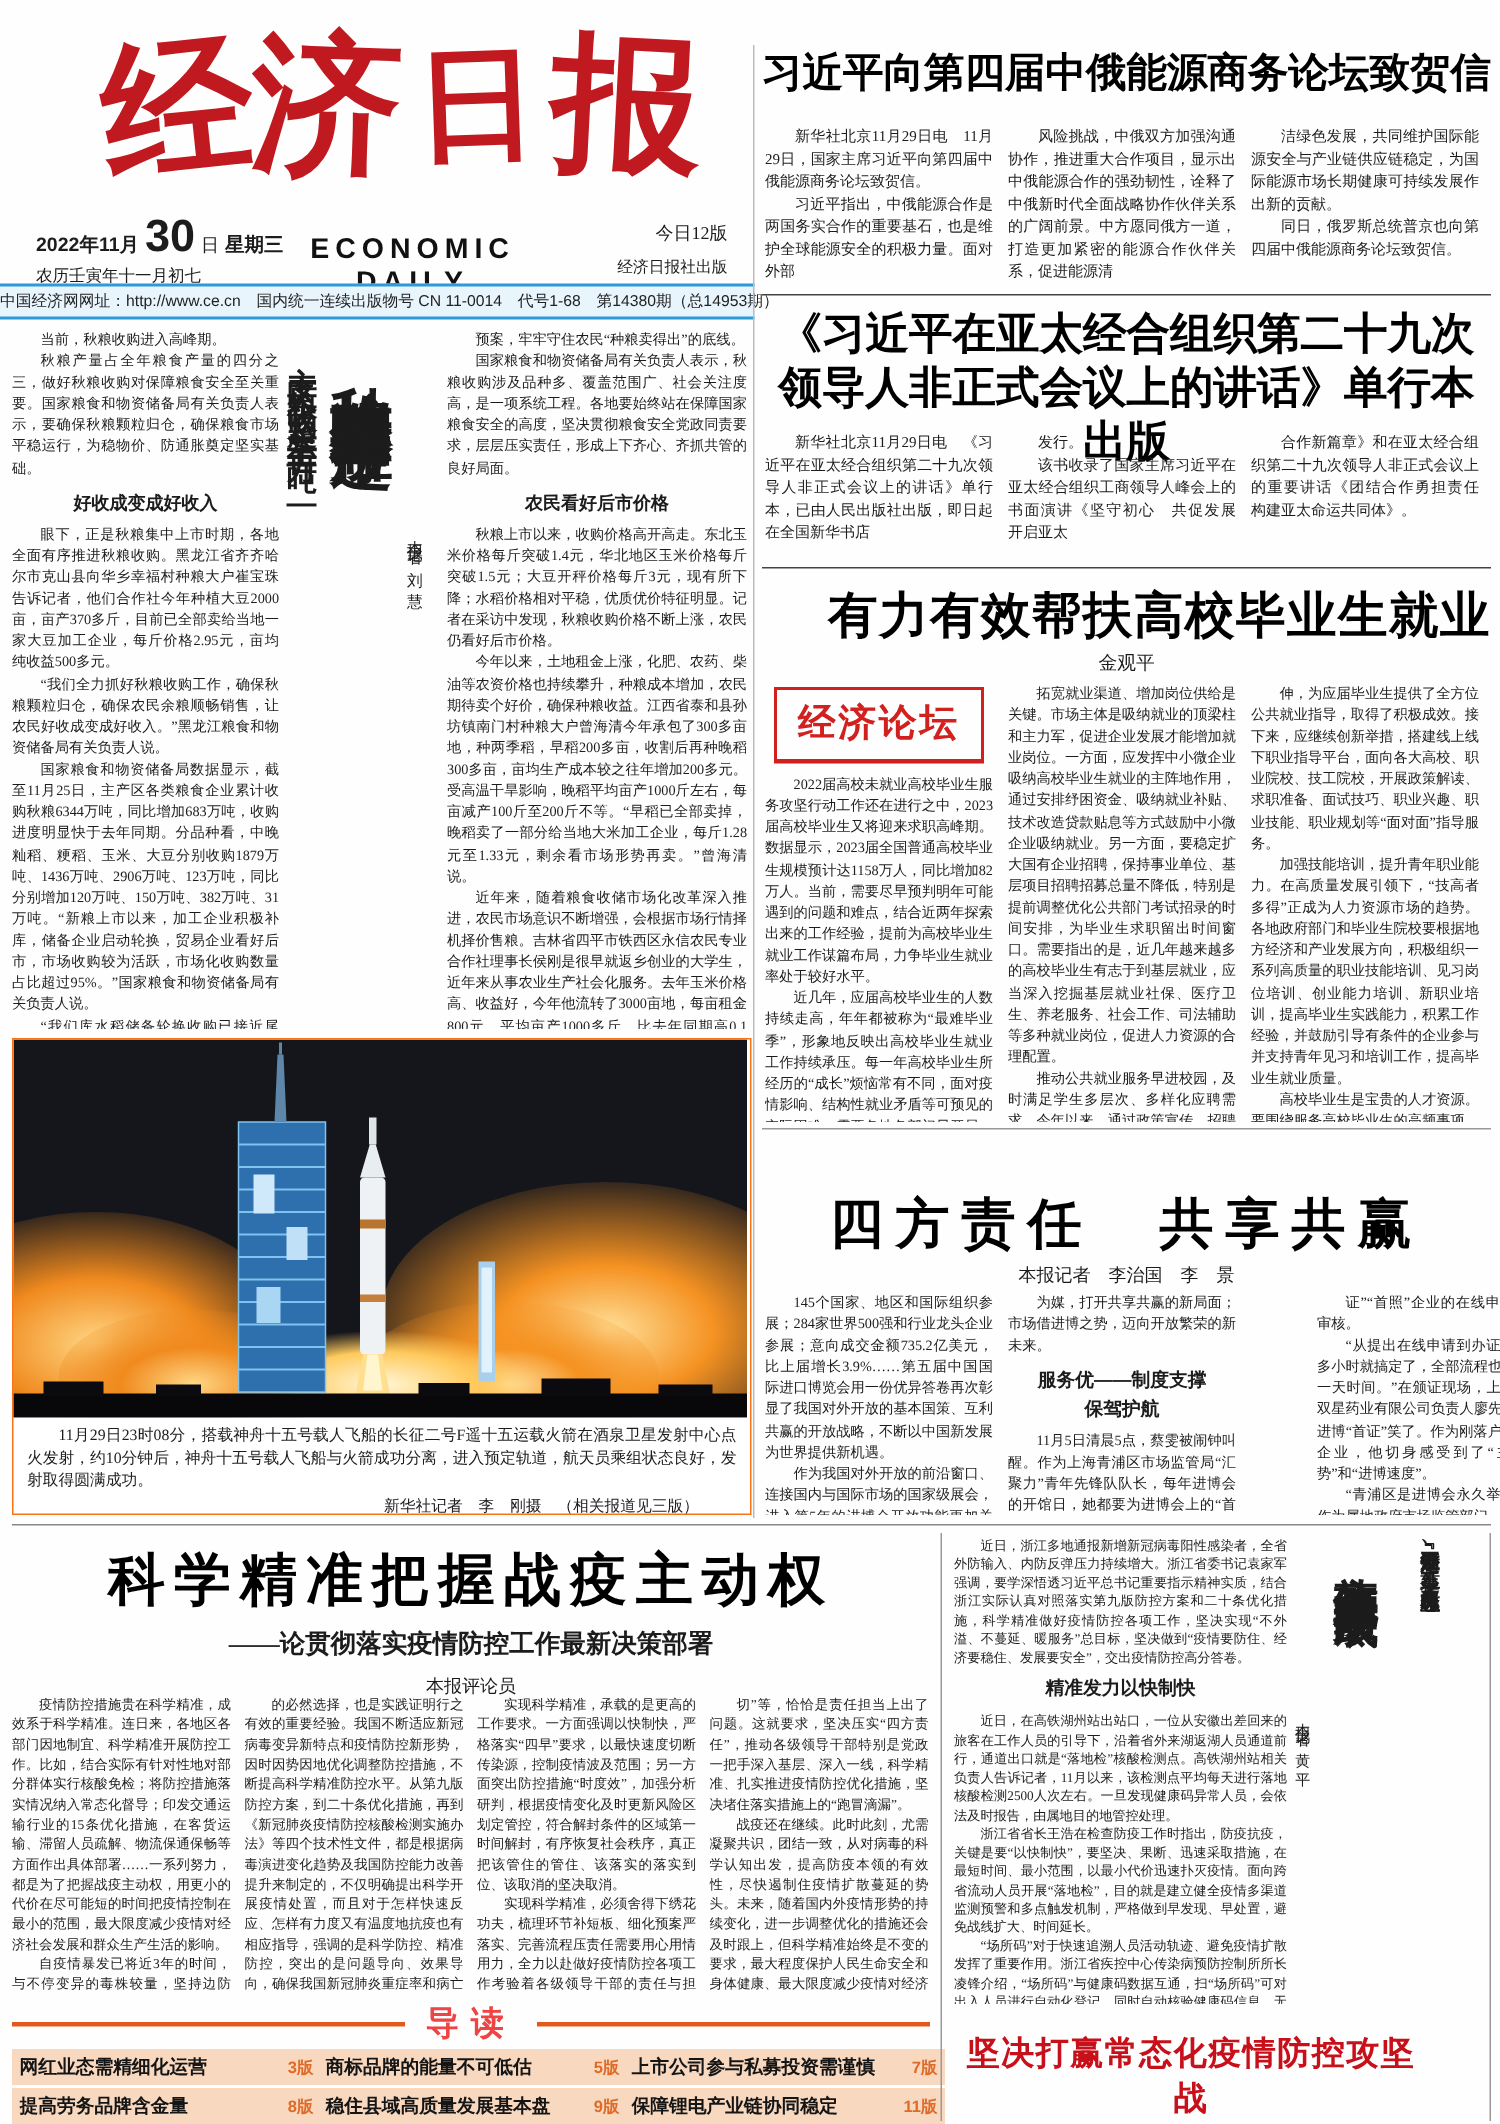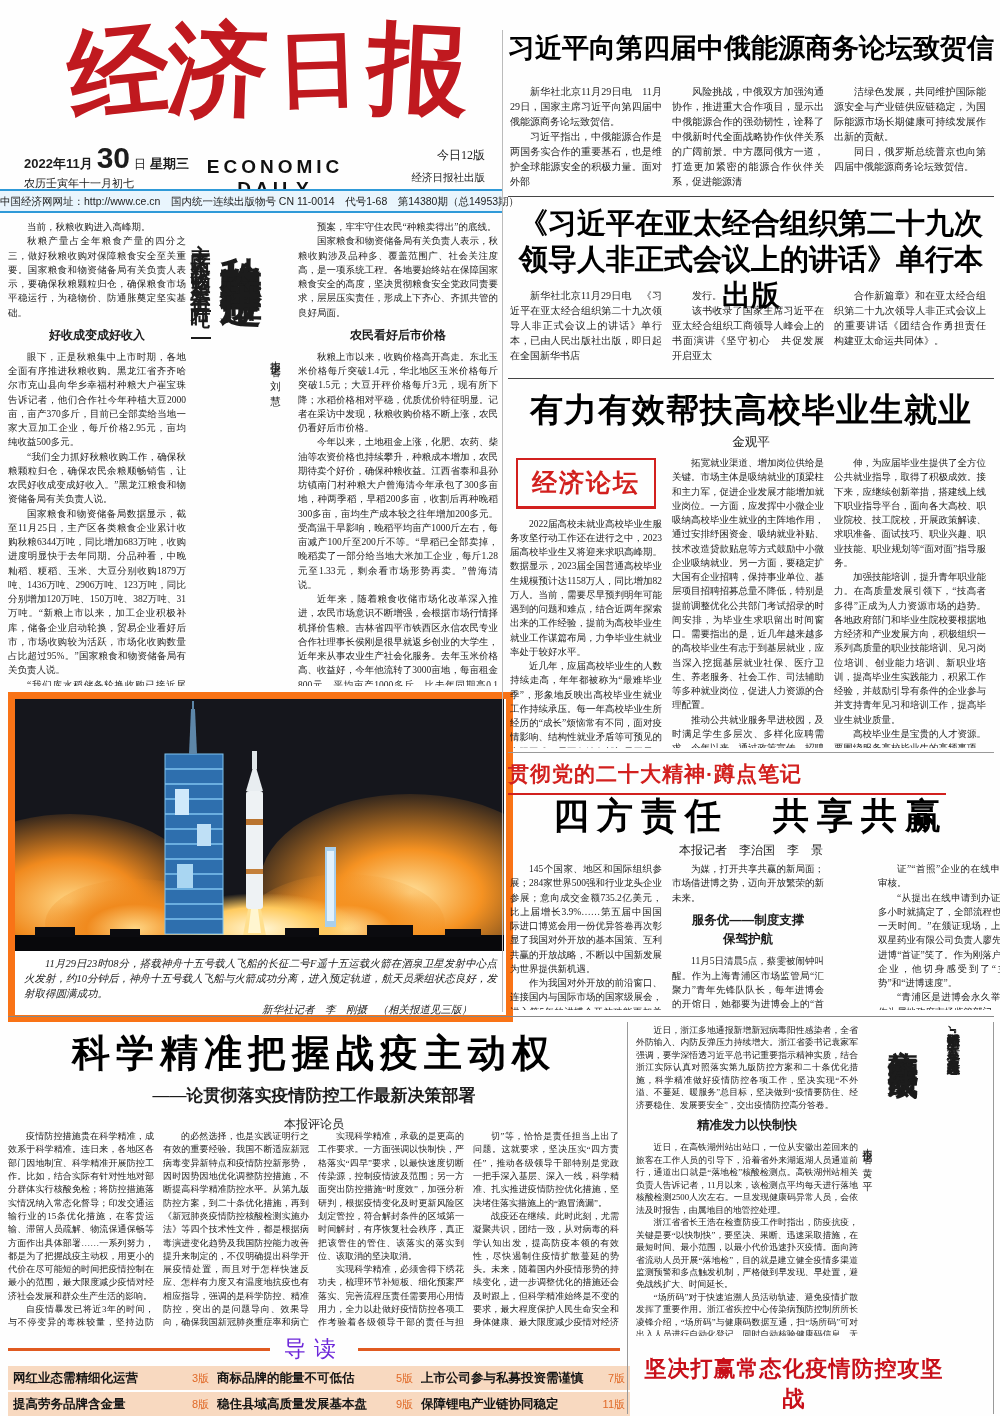--- a/index.html
+++ b/index.html
@@ -46,34 +46,34 @@
           font-family:"Liberation Sans",sans-serif;}
   .c-byline{left:268px;top:352px;height:140px;font-size:10.5px;letter-spacing:2px;}
   
   .forum-box{margin:2px 6px 8px;border:2px solid #d2201e;border-bottom-width:3px;color:#d2201e;
              text-align:center;font-family:"Liberation Sans",sans-serif;font-weight:900;font-size:25px;
              padding:4px 0;text-indent:0;letter-spacing:2px;}
   
   .e-kicker{left:508px;top:760px;width:438px;color:#d2201e;font-family:"Liberation Sans",sans-serif;
             font-weight:800;font-size:21px;border-bottom:2px solid #d2201e;padding-bottom:5px;letter-spacing:1px;}
   
-  .photo-box{left:8px;top:692px;width:491px;height:316px;border:7px solid #f97316;background:#fff;font-style:italic;}
+  .photo-box{left:8px;top:692px;width:491px;height:316px;border:1px solid #f97316;background:#fff;}
   .photo-box svg{display:block;}
   .caption{padding:5px 9px 0;font-size:10.5px;line-height:1.45;text-align:justify;text-indent:2em;}
   .credit{text-align:right;padding-right:34px;font-size:10.5px;margin-top:1px;}
   
   .f-col{font-size:9px;line-height:1.48;}
   
   .dd-title{left:8px;top:1334px;width:612px;display:flex;align-items:center;gap:14px;}
   .dd-bar{flex:1;height:3px;background:#e05a20;}
-  .dd-text{color:#6d28d9;font-family:"Liberation Sans",sans-serif;font-weight:400;font-size:22px;letter-spacing:8px;}
+  .dd-text{color:#ef4444;font-family:"Liberation Sans",sans-serif;font-weight:700;font-size:22px;letter-spacing:8px;}
   .dd-cell{height:24px;background:#f8d9c0;display:flex;align-items:center;padding:0 5px;}
   .dd-label{flex:1;font-family:"Liberation Sans",sans-serif;font-weight:bold;font-size:12.5px;color:#151515;
             white-space:nowrap;overflow:hidden;}
-  .dd-page{color:#e06a28;font-family:"Liberation Sans",sans-serif;font-weight:normal;font-size:11px;text-align:right;}
+  .dd-page{color:#e06a28;font-family:"Liberation Sans",sans-serif;font-weight:bold;font-size:11px;text-align:right;}
   
   .g-body{left:636px;top:1024px;width:222px;height:312px;font-size:8.8px;line-height:1.42;}
   .g-byline{left:860px;top:1140px;height:150px;font-size:10px;letter-spacing:2px;}
   .g-head{left:882px;top:1026px;height:316px;font-size:30px;font-weight:900;letter-spacing:2px;
           font-family:"Liberation Sans",sans-serif;}
   .g-kicker{left:944px;top:1024px;height:320px;font-size:13px;font-weight:bold;
             font-family:"Liberation Sans",sans-serif;}
   .banner{left:636px;top:1354px;width:316px;text-align:center;color:#c8101a;font-family:"Liberation Sans",sans-serif;
           font-weight:900;font-size:22px;letter-spacing:1px;padding-bottom:7px;border-bottom:3px solid #c8101a;}
 </style>
@@ -232,41 +232,40 @@
     </div>
   <div class="abs col" style="left:672px;top:288px;width:152px;height:84px;">
       <p class="para">发行。</p>
       <p class="para">该书收录了国家主席习近平在亚太经合组织工商领导人峰会上的书面演讲《坚守初心　共促发展　开启亚太</p>
     </div>
   <div class="abs col" style="left:834px;top:288px;width:152px;height:84px;">
       <p class="para">合作新篇章》和在亚太经合组织第二十九次领导人非正式会议上的重要讲话《团结合作勇担责任　构建亚太命运共同体》。</p>
     </div>
   <div class="abs divider" style="left:508px;top:378px;width:486px;"></div>
 
-  <div class="abs headline" style="left:508px;top:388px;width:486px;font-size:33px;letter-spacing:1px;">有力有效帮扶高校毕业生就业</div>
+  <div class="abs headline" style="left:508px;top:388px;width:486px;font-size:33px;letter-spacing:1px;text-align:right;">有力有效帮扶高校毕业生就业</div>
   <div class="abs byline" style="left:508px;top:434px;width:486px;text-align:center;">金观平</div>
   <div class="abs col" style="left:510px;top:456px;width:152px;height:292px;font-size:9.5px;">
     <div class="forum-box">经济论坛</div>
     <div>
         <p class="para">2022届高校未就业高校毕业生服务攻坚行动工作还在进行之中，2023届高校毕业生又将迎来求职高峰期。数据显示，2023届全国普通高校毕业生规模预计达1158万人，同比增加82万人。当前，需要尽早预判明年可能遇到的问题和难点，结合近两年探索出来的工作经验，提前为高校毕业生就业工作谋篇布局，力争毕业生就业率处于较好水平。</p>
         <p class="para">近几年，应届高校毕业生的人数持续走高，年年都被称为“最难毕业季”，形象地反映出高校毕业生就业工作持续承压。每一年高校毕业生所经历的“成长”烦恼常有不同，面对疫情影响、结构性就业矛盾等可预见的实际困难，需要各地各部门早开局、走在前，在拓岗位、优服务、扶特困、护权益等方面多措并举，努力帮助毕业生又好又快找到工作。</p>
       </div>
   </div>
   <div class="abs col" style="left:672px;top:456px;width:152px;height:292px;font-size:9.5px;">
       <p class="para">拓宽就业渠道、增加岗位供给是关键。市场主体是吸纳就业的顶梁柱和主力军，促进企业发展才能增加就业岗位。一方面，应发挥中小微企业吸纳高校毕业生就业的主阵地作用，通过安排纾困资金、吸纳就业补贴、技术改造贷款贴息等方式鼓励中小微企业吸纳就业。另一方面，要稳定扩大国有企业招聘，保持事业单位、基层项目招聘招募总量不降低，特别是提前调整优化公共部门考试招录的时间安排，为毕业生求职留出时间窗口。需要指出的是，近几年越来越多的高校毕业生有志于到基层就业，应当深入挖掘基层就业社保、医疗卫生、养老服务、社会工作、司法辅助等多种就业岗位，促进人力资源的合理配置。</p>
       <p class="para">推动公共就业服务早进校园，及时满足学生多层次、多样化应聘需求。今年以来，通过政策宣传、招聘服务、就业指导、创业服务、职业培训、困难帮扶“六进校园”，各地人社部门、教育部门、各类就业服务机构主动将服务向前延</p>
     </div>
   <div class="abs col" style="left:834px;top:456px;width:152px;height:292px;font-size:9.5px;">
       <p class="para">伸，为应届毕业生提供了全方位公共就业指导，取得了积极成效。接下来，应继续创新举措，搭建线上线下职业指导平台，面向各大高校、职业院校、技工院校，开展政策解读、求职准备、面试技巧、职业兴趣、职业技能、职业规划等“面对面”指导服务。</p>
       <p class="para">加强技能培训，提升青年职业能力。在高质量发展引领下，“技高者多得”正成为人力资源市场的趋势。各地政府部门和毕业生院校要根据地方经济和产业发展方向，积极组织一系列高质量的职业技能培训、见习岗位培训、创业能力培训、新职业培训，提高毕业生实践能力，积累工作经验，并鼓励引导有条件的企业参与并支持青年见习和培训工作，提高毕业生就业质量。</p>
       <p class="para">高校毕业生是宝贵的人才资源。要围绕服务高校毕业生的高频事项，优化就业服务，简化优化就业手续，清理整顿就业歧视、虚假招聘等违法违规行为，为他们营造更好的就业创业环境。</p>
     </div>
   <div class="abs divider" style="left:508px;top:752px;width:486px;background:#999;"></div>
 
-  <div class="abs e-kicker">贯彻党的二十大精神·蹲点笔记</div>
   <div class="abs headline" style="left:508px;top:792px;width:486px;font-size:36px;letter-spacing:8px;">四方责任　共享共赢</div>
   <div class="abs byline" style="left:508px;top:842px;width:486px;font-size:12px;">本报记者　李治国　李　景</div>
   <div class="abs col" style="left:510px;top:862px;width:152px;height:148px;font-size:9.5px;">
       <p class="para">145个国家、地区和国际组织参展；284家世界500强和行业龙头企业参展；意向成交金额735.2亿美元，比上届增长3.9%……第五届中国国际进口博览会用一份优异答卷再次彰显了我国对外开放的基本国策、互利共赢的开放战略，不断以中国新发展为世界提供新机遇。</p>
       <p class="para">作为我国对外开放的前沿窗口、连接国内与国际市场的国家级展会，进入第5年的进博会开放功能更加关键，平台优势更为突出，溢出效应更为明显。在党的二十大精神指引下，企业以进博</p>
     </div>
   <div class="abs col" style="left:672px;top:862px;width:152px;height:148px;font-size:9.5px;">
     <div>
         <p class="para">为媒，打开共享共赢的新局面；市场借进博之势，迈向开放繁荣的新未来。</p>
       </div>

